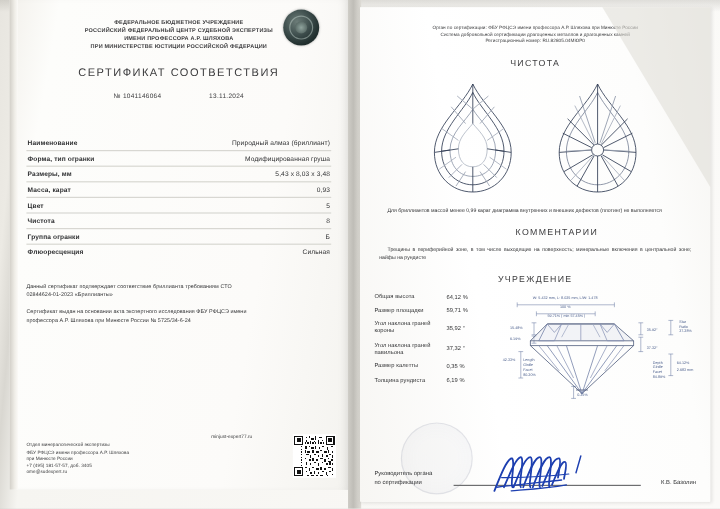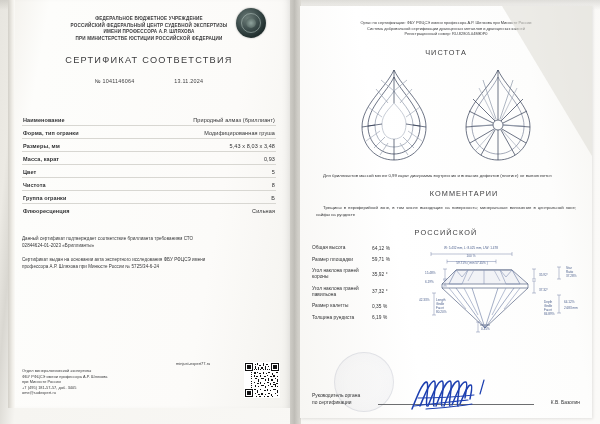--- a/index.html
+++ b/index.html
@@ -504,21 +504,21 @@
           <path d="M17 83 L36 62 M61 83 L42 62" stroke="#a6adbb"></path>
         </g>
       </svg>
     </div>
 
     <div class="note">Для бриллиантов массой менее 0,99 карат диаграмма внутренних и внешних дефектов (плотинг) не выполняется</div>
 
     <div class="section-title comment-title">КОММЕНТАРИИ</div>
     <div class="comment-body">Трещины в периферийной зоне, в том числе выходящие на поверхность; минеральные включения в центральной зоне; найфы на рундисте</div>
 
-    <div class="section-title prop-title">РОССИЙСКОЙ</div>
+    <div class="section-title prop-title">УЧРЕЖДЕНИЕ</div>
 
     <div class="prop-wrap">
       <div class="prop-table">
         <div class="prop-row">
           <span class="prop-name">Общая высота</span>
           <span class="prop-val">64,12 %</span>
         </div>
         <div class="prop-row">
           <span class="prop-name">Размер площадки</span>
           <span class="prop-val">59,71 %</span>

